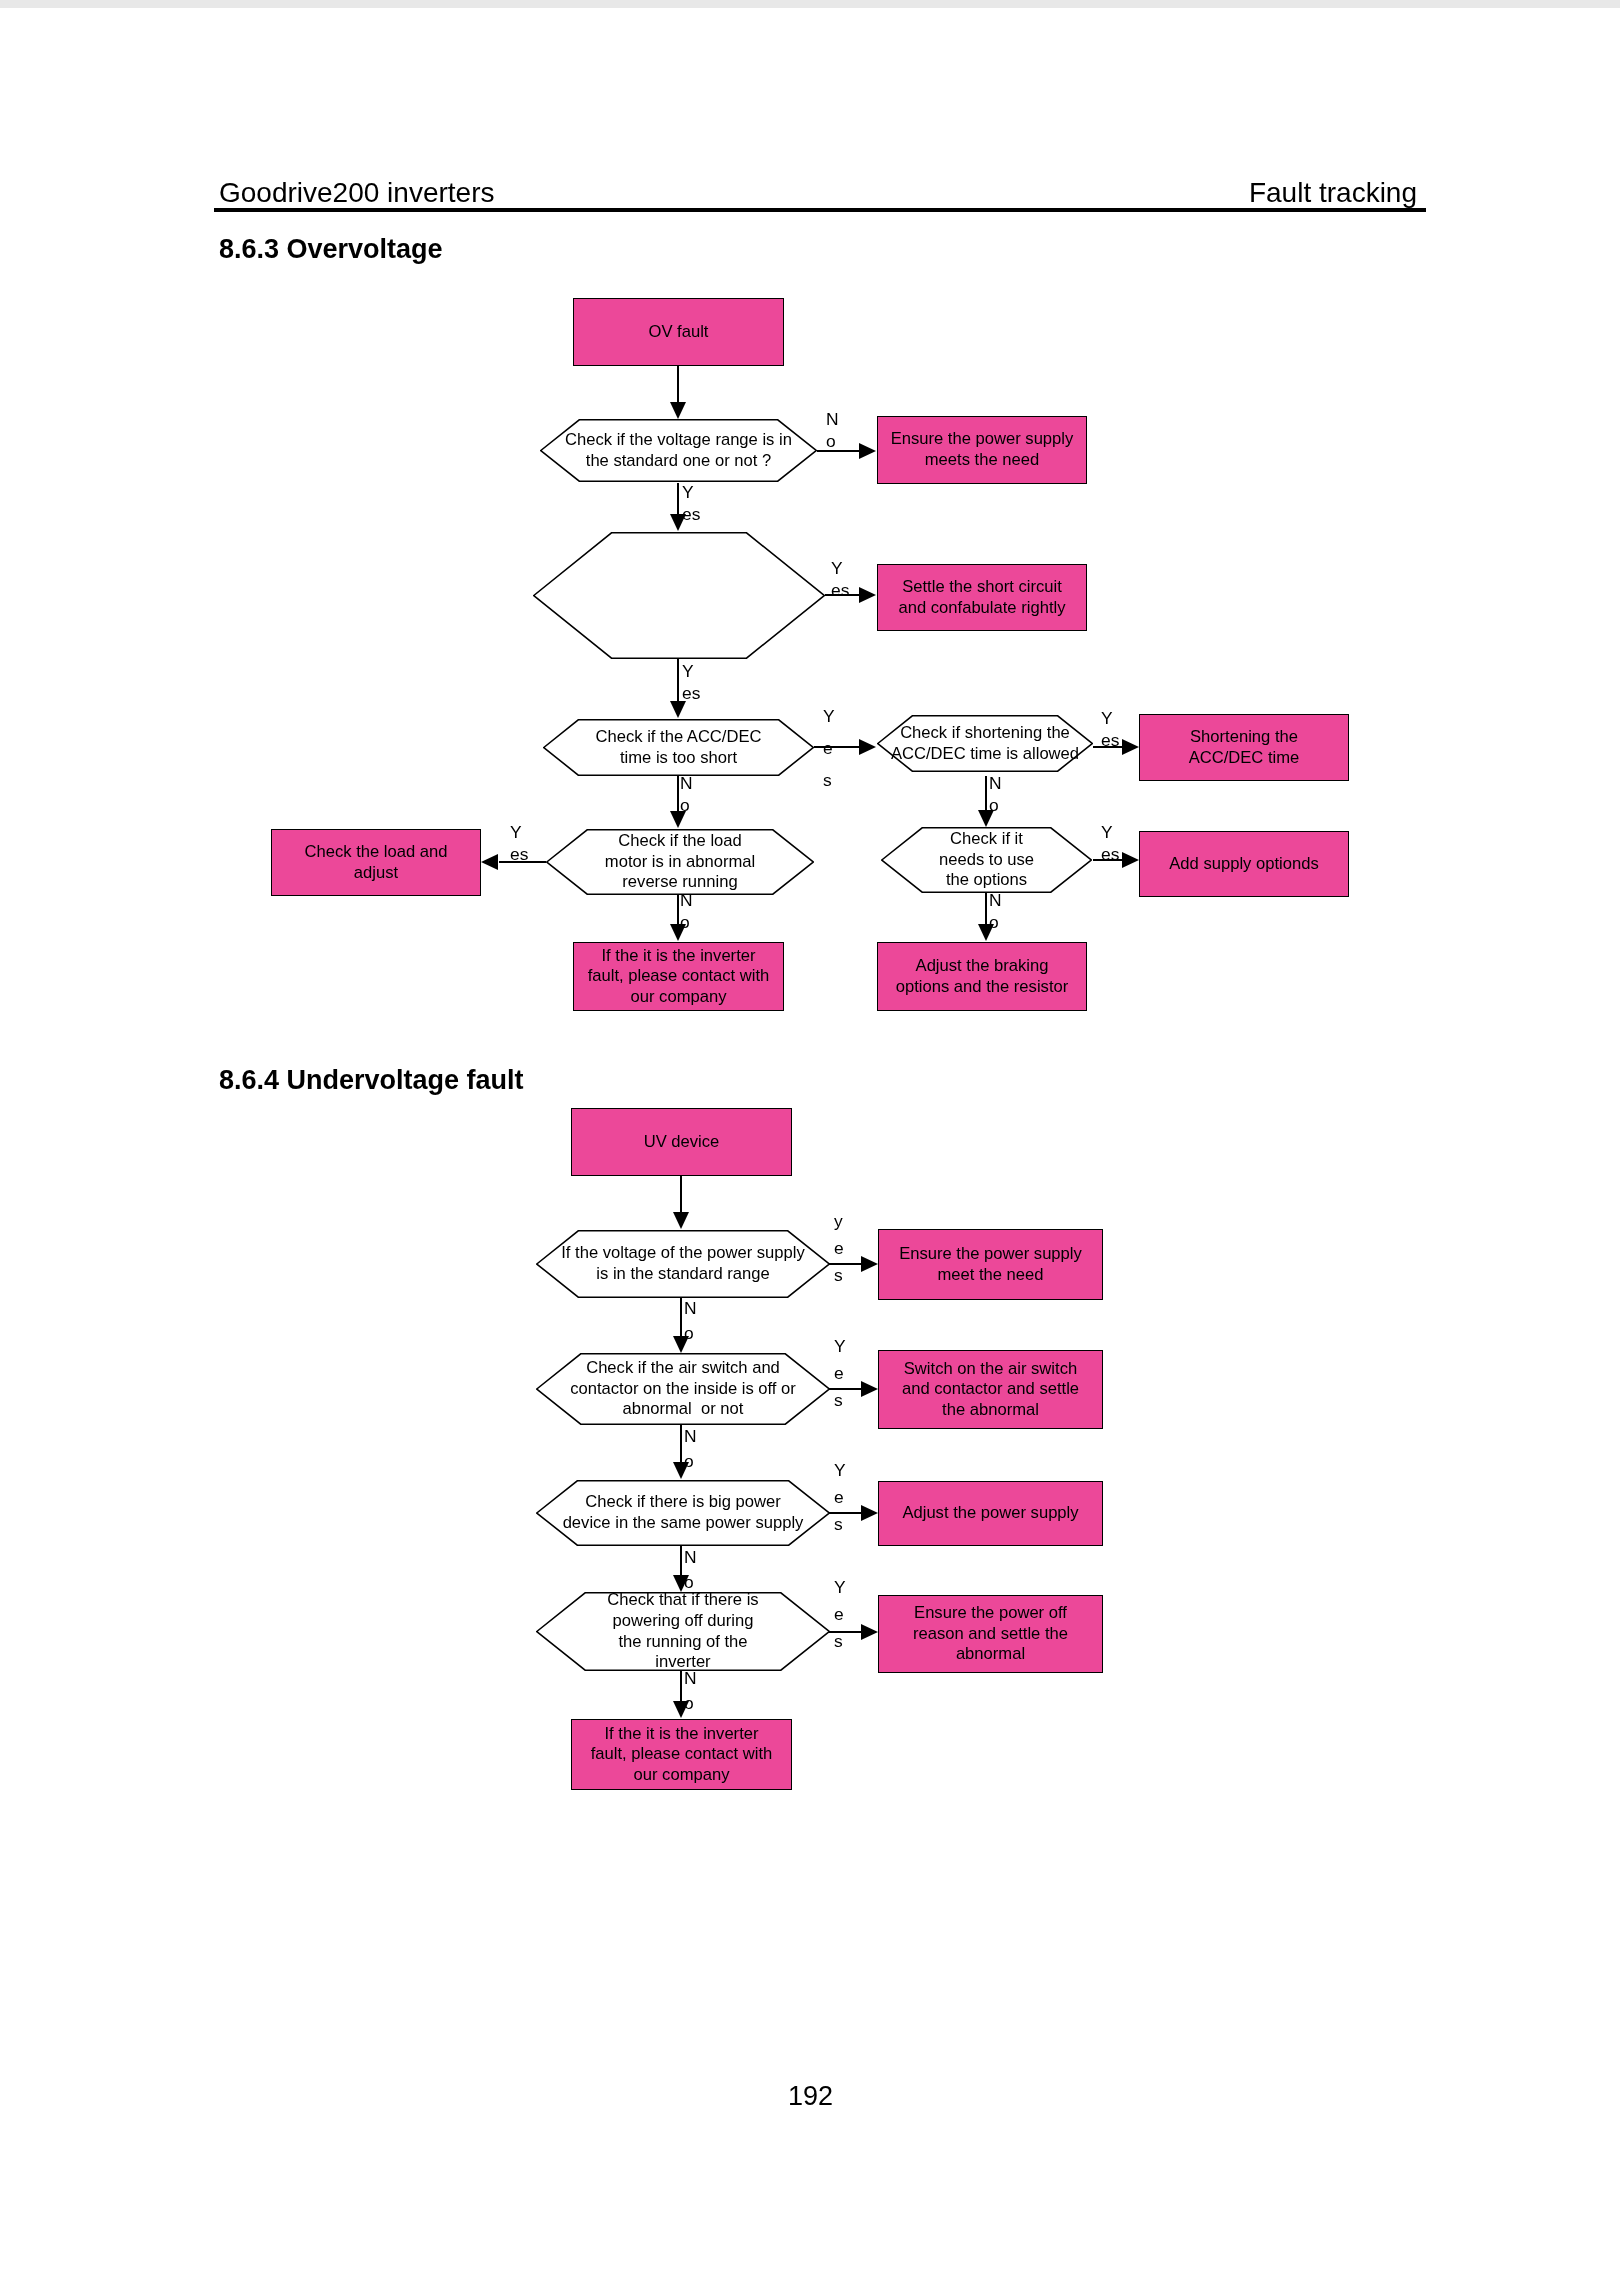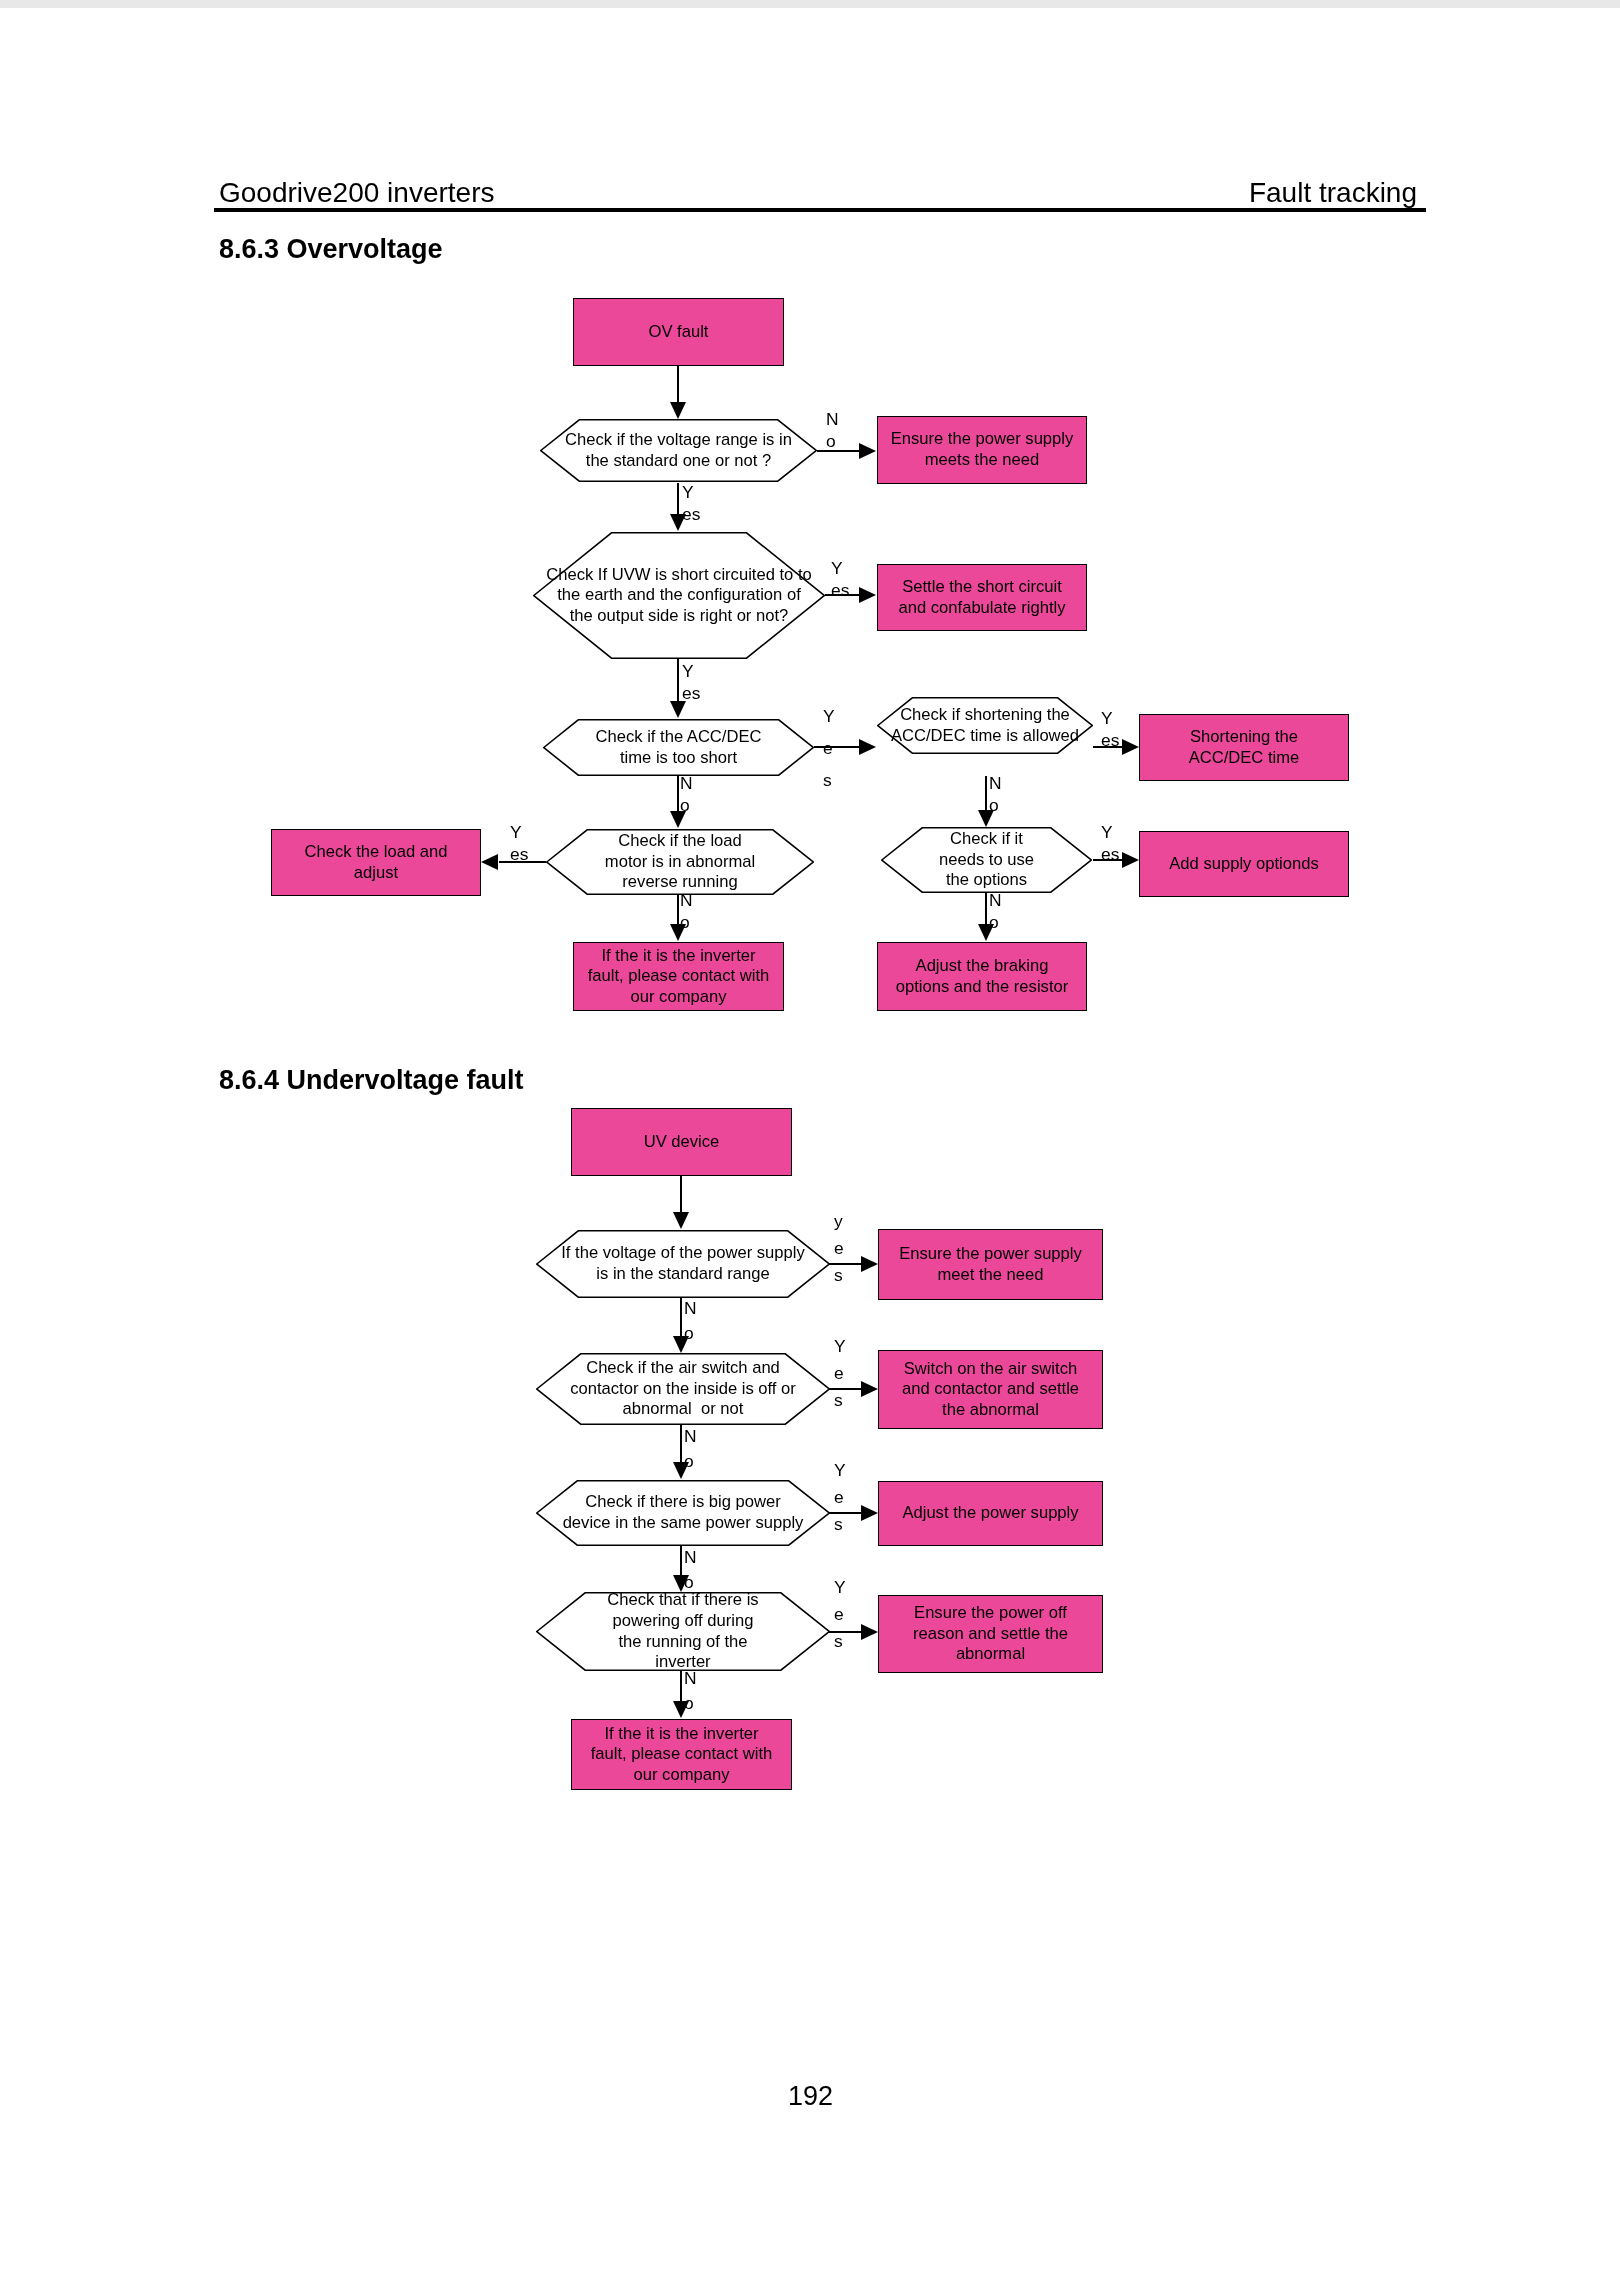--- a/index.html
+++ b/index.html
@@ -51,39 +51,36 @@
 
     <div class="rect" style="left:877px;top:408px;width:210px;height:68px;">
       <span class="txt">Ensure the power supply
 meets the need</span>
     </div>
 
     <div class="hex" style="left:533px;top:524px;width:292px;height:127px;">
       <svg preserveAspectRatio="none" viewBox="0 0 369 160">
           <polygon fill="#ffffff" stroke="#000000" stroke-width="2" points="1,80 99.2,1 269.8,1 368,80 269.8,159 99.2,159"></polygon>
         </svg>
-      <span class="txt">Check If UVW is short circuited to to
-the earth and the configuration of
-the output side is right or not?</span>
     </div>
 
     <div class="rect" style="left:877px;top:556px;width:210px;height:67px;">
       <span class="txt">Settle the short circuit
 and confabulate rightly</span>
     </div>
 
     <div class="hex" style="left:543px;top:711px;width:271px;height:57px;">
       <svg preserveAspectRatio="none" viewBox="0 0 343 72">
           <polygon fill="#ffffff" stroke="#000000" stroke-width="2" points="1,36 44.64,1 298.36,1 342,36 298.36,71 44.64,71"></polygon>
         </svg>
       <span class="txt">Check if the ACC/DEC
 time is too short</span>
     </div>
 
-    <div class="hex" style="left:877px;top:689px;width:216px;height:57px;">
+    <div class="hex" style="left:877px;top:707px;width:216px;height:57px;">
       <svg preserveAspectRatio="none" viewBox="0 0 273 72">
           <polygon fill="#ffffff" stroke="#000000" stroke-width="2" points="1,36 44.64,1 228.36,1 272,36 228.36,71 44.64,71"></polygon>
         </svg>
       <span class="txt">Check if shortening the
 ACC/DEC time is allowed</span>
     </div>
 
     <div class="rect" style="left:1139px;top:706px;width:210px;height:67px;">
       <span class="txt">Shortening the
 ACC/DEC time</span>

